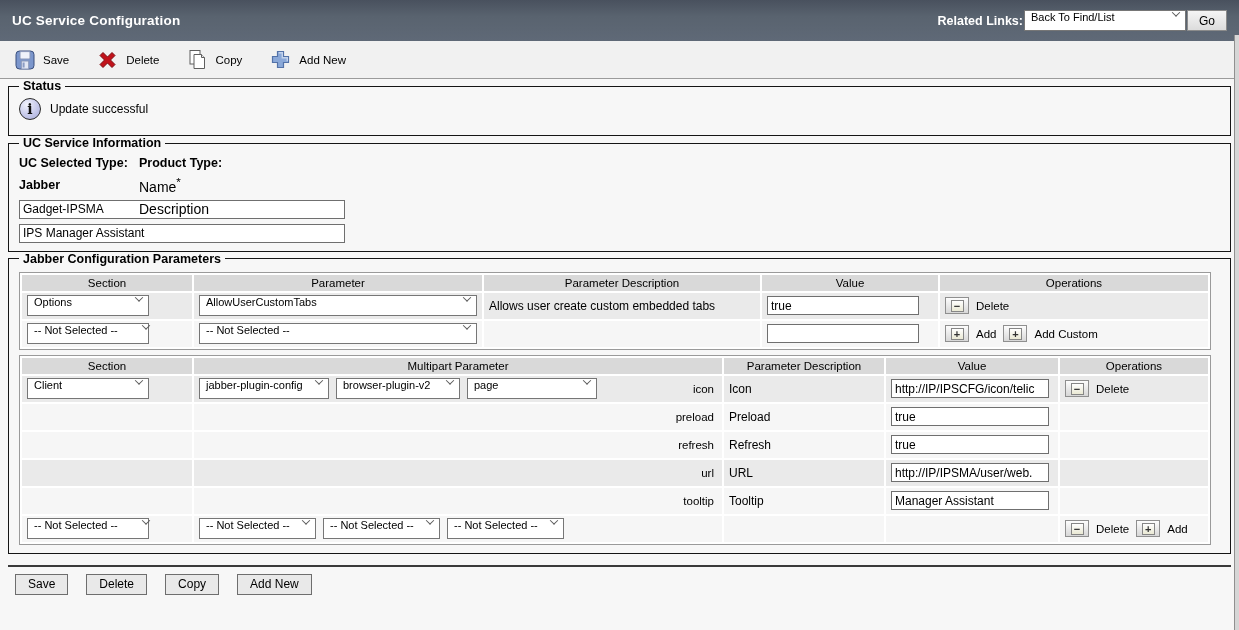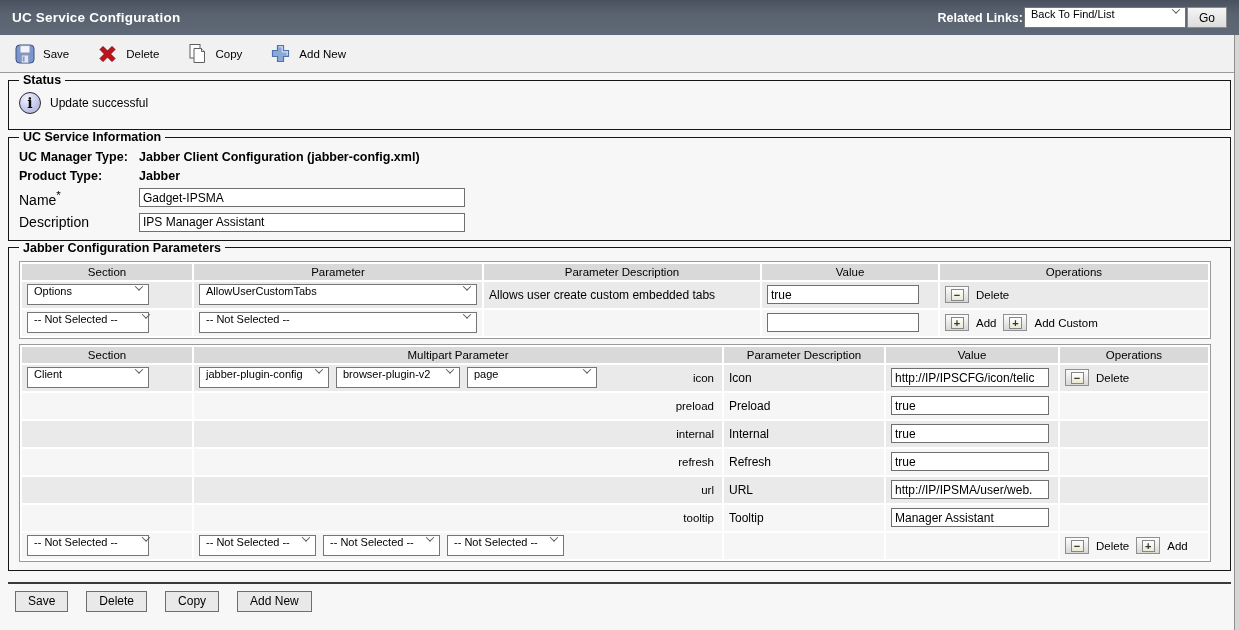--- a/index.html
+++ b/index.html
@@ -6,21 +6,21 @@
   html,body { width:1239px; height:630px; }
   body {
     font-family:"Liberation Sans", sans-serif;
     background:#f7f7f7;
     position:relative;
     overflow:hidden;
     color:#000;
   }
   
   .titlebar {
-    height:35px;
+    height:41px;
     background:linear-gradient(180deg,#49515e 0%,#59636f 40%,#5f6977 100%);
     display:flex; align-items:center; justify-content:space-between;
     padding:0 12px 0 12px;
   }
   .title { color:#fff; font-weight:bold; font-size:13.5px; letter-spacing:.2px; }
   .rel { display:flex; align-items:center; gap:1px; }
   .rel-label { color:#fff; font-weight:bold; font-size:12.5px; }
   .selectbox {
     display:inline-flex; align-items:flex-start; justify-content:space-between;
     background:#fff; border:1px solid #767676; height:21px;
@@ -161,22 +161,21 @@
   <legend>Status</legend>
   <div class="status-row">
     <span class="info-icon">i</span>
     <span>Update successful</span>
   </div>
 </fieldset>
 
 <fieldset class="fs fs-info">
   <legend>UC Service Information</legend>
   <div class="info-grid">
-    <span class="b">UC Manager Type:</span>
-    <span class="b">Jabber Client Configuration (jabber-config.xml)</span>
+    <span class="b">UC Selected Type:</span>
     <span class="b">Product Type:</span>
     <span class="b">Jabber</span>
     <span class="lbl"><span>Name</span><sup>*</sup></span>
     <span><input class="tinput name-input" value="Gadget-IPSMA" style=""></span>
     <span class="lbl">Description</span>
     <span><input class="tinput name-input" value="IPS Manager Assistant" style=""></span>
   </div>
 </fieldset>
 
 <fieldset class="fs fs-params">
@@ -305,27 +304,20 @@
       </td>
     </tr>
     <tr>
       <td class="w"></td>
       <td class="w subcell">preload</td>
       <td class="w">Preload</td>
       <td class="w"><input class="tinput vinput2" value="true" style=""></td>
       <td class="w"></td>
     </tr>
     <tr>
-      <td class="g"></td>
-      <td class="g subcell">internal</td>
-      <td class="g">Internal</td>
-      <td class="g"><input class="tinput vinput2" value="true" style=""></td>
-      <td class="g"></td>
-    </tr>
-    <tr>
       <td class="w"></td>
       <td class="w subcell">refresh</td>
       <td class="w">Refresh</td>
       <td class="w"><input class="tinput vinput2" value="true" style=""></td>
       <td class="w"></td>
     </tr>
     <tr>
       <td class="g"></td>
       <td class="g subcell">url</td>
       <td class="g">URL</td>

